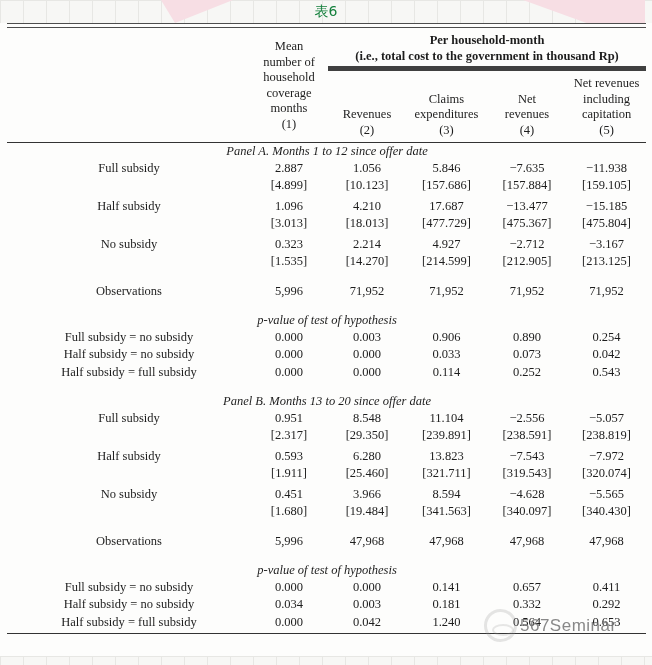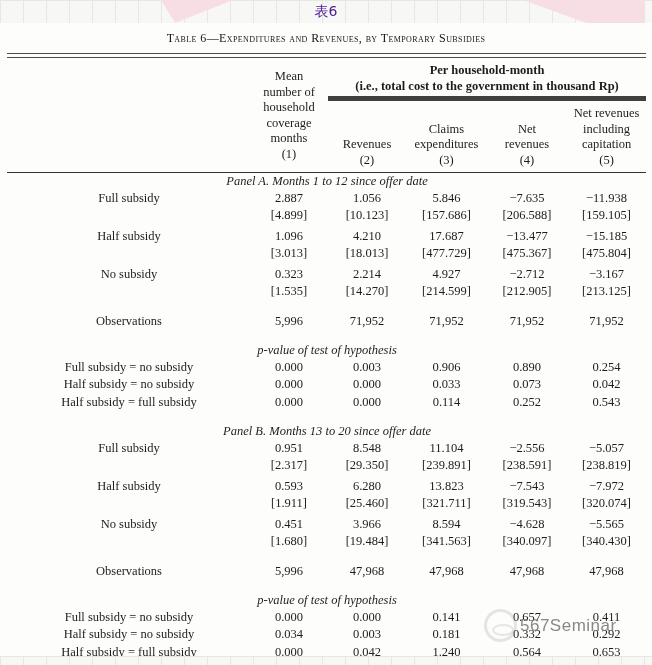--- a/index.html
+++ b/index.html
@@ -22,21 +22,21 @@
   }
   .strip-top { top:0; height:23px; }
   .strip-bottom { bottom:0; height:9px; }
   .pink-tri { position:absolute; top:0; height:23px; background:#f7dee4; }
   .pink-tri.left  { left:133px; width:100px; clip-path:polygon(28% 0, 100% 0, 42% 100%); }
   .pink-tri.right { left:523px; width:122px; clip-path:polygon(0 0, 100% 0, 100% 100%, 52% 100%); }
   .top-label {
     position:absolute; top:1px; left:0; right:0;
     text-align:center;
     font-family:"DejaVu Sans","Liberation Sans",sans-serif;
-    font-size:14px; color:#4c1d95; line-height:21px;
+    font-size:14px; color:#15803d; line-height:21px;
   }
 
   .sheet { position:absolute; top:23px; left:0; right:0; }
 
   .title {
     text-align:center;
     font-variant:small-caps;
     font-size:12px;
     letter-spacing:0.4px;
     padding:8px 0 7px 0;
@@ -115,21 +115,20 @@
 </head>
 <body>
 
 <div class="grid-strip strip-top">
   <div class="pink-tri left"></div>
   <div class="pink-tri right"></div>
 </div>
 <div class="top-label">表6</div>
 
 <div class="sheet">
-  <div class="title">Table 6—Expenditures and Revenues, by Temporary Subsidies</div>
   <div class="double-rule"></div>
 
   <table class="main">
     <colgroup>
       <col class="c-label">
         <col class="c1">
         <col class="c2">
         <col class="c3">
         <col class="c4">
         <col class="c5">
@@ -170,21 +169,21 @@
           <td class="num">1.056</td>
           <td class="num">5.846</td>
           <td class="num">−7.635</td>
           <td class="num">−11.938</td>
         </tr>
         <tr class="r-bracket">
           <td class="label"></td>
           <td class="num">[4.899]</td>
           <td class="num">[10.123]</td>
           <td class="num">[157.686]</td>
-          <td class="num">[206.588]</td>
+          <td class="num">[157.884]</td>
           <td class="num">[159.105]</td>
         </tr>
         <tr class="r-data gap-sm">
           <td class="label">Half subsidy</td>
           <td class="num">1.096</td>
           <td class="num">4.210</td>
           <td class="num">17.687</td>
           <td class="num">−13.477</td>
           <td class="num">−15.185</td>
         </tr>

